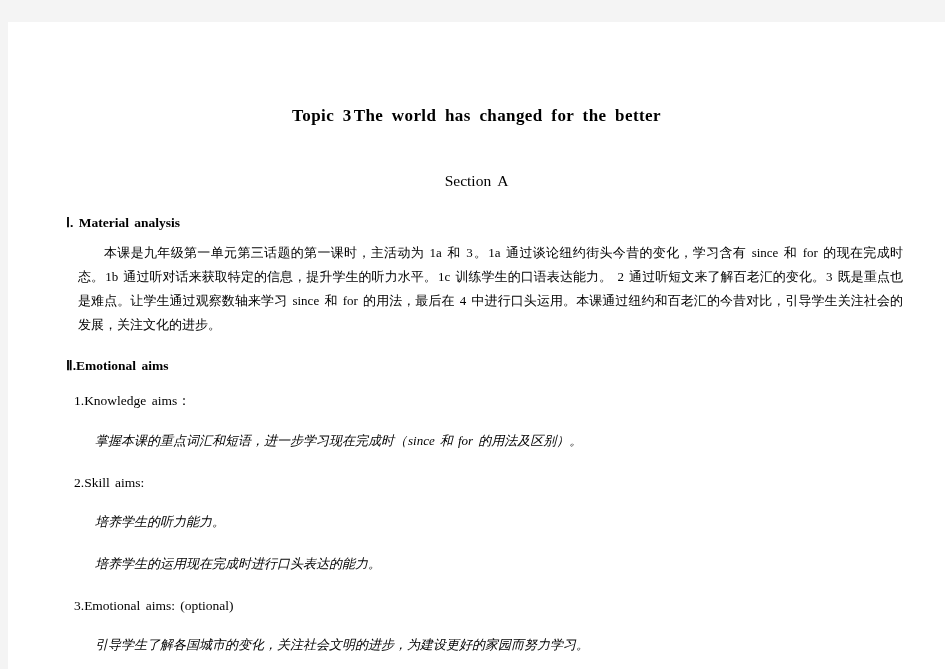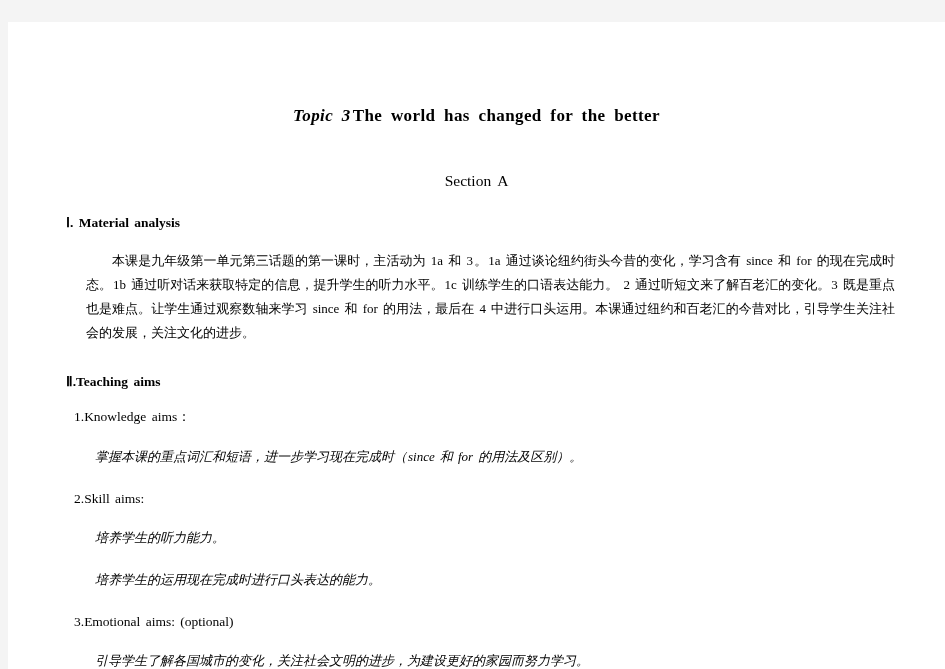--- a/index.html
+++ b/index.html
@@ -40,21 +40,20 @@
     text-align: center;
     font-family: "Liberation Serif", serif;
     font-weight: bold;
     font-size: 17px;
     letter-spacing: 0.4px;
     color: #000;
     word-spacing: 4px;
   }
   .doc-title .topic-num {
     margin-right: 2px;
-    font-style: italic;
   }
 
   .section-title {
     margin: 0;
     padding-top: 46px;
     text-align: center;
     font-family: "Liberation Serif", serif;
     font-weight: normal;
     font-size: 15.5px;
     color: #000;
@@ -70,21 +69,21 @@
     font-size: 13.5px;
     color: #000;
     word-spacing: 2px;
   }
   .head-2.tight {
     padding-top: 16px;
   }
 
   
   .para {
-    margin: 12px;
+    margin: 4px;
     padding: 0 38px 0 66px;
     font-family: "DejaVu Sans", "Liberation Sans", sans-serif;
     font-size: 13px;
     line-height: 24px;
     color: #000;
     text-align: justify;
     text-justify: inter-ideograph;
   }
   .para.indent {
     text-indent: 2em;
@@ -127,21 +126,21 @@
     <h1 class="doc-title">
       <span class="topic-num">Topic 3</span><span>The world has changed for the better</span>
     </h1>
 
     <h2 class="section-title">Section A</h2>
 
     <h3 class="head-2">Ⅰ. Material analysis</h3>
 
     <p class="para indent"><span>本课是九年级第一单元第三话题的第一课时，主活动为 </span><span class="en">1a</span><span> 和 </span><span class="en">3</span><span>。</span><span class="en">1a</span><span> 通过谈论纽约街头今昔的变化，学习含有 </span><span class="en">since</span><span> 和 </span><span class="en">for</span><span> 的现在完成时态。</span><span class="en">1b</span><span> 通过听对话来获取特定的信息，提升学生的听力水平。</span><span class="en">1c</span><span> 训练学生的口语表达能力。 </span><span class="en">2</span><span> 通过听短文来了解百老汇的变化。</span><span class="en">3</span><span> 既是重点也是难点。让学生通过观察数轴来学习 </span><span class="en">since</span><span> 和 </span><span class="en">for</span><span> 的用法，最后在 </span><span class="en">4</span><span> 中进行口头运用。本课通过纽约和百老汇的今昔对比，引导学生关注社会的发展，关注文化的进步。</span></p>
 
-    <h3 class="head-2 tight">Ⅱ.Teaching aims</h3>
+    <h3 class="head-2 tight">Ⅱ.Emotional aims</h3>
 
     <div>
 
       <p class="aim-head">1.Knowledge aims：</p>
       <p class="aim-line"><span>掌握本课的重点词汇和短语，进一步学习现在完成时（</span><span class="en">since</span><span> 和 </span><span class="en">for</span><span> 的用法及区别）。</span></p>
 
       <p class="aim-head">2.Skill aims:</p>
       <p class="aim-line"><span>培养学生的听力能力。</span></p>
       <p class="aim-line"><span>培养学生的运用现在完成时进行口头表达的能力。</span></p>
 

